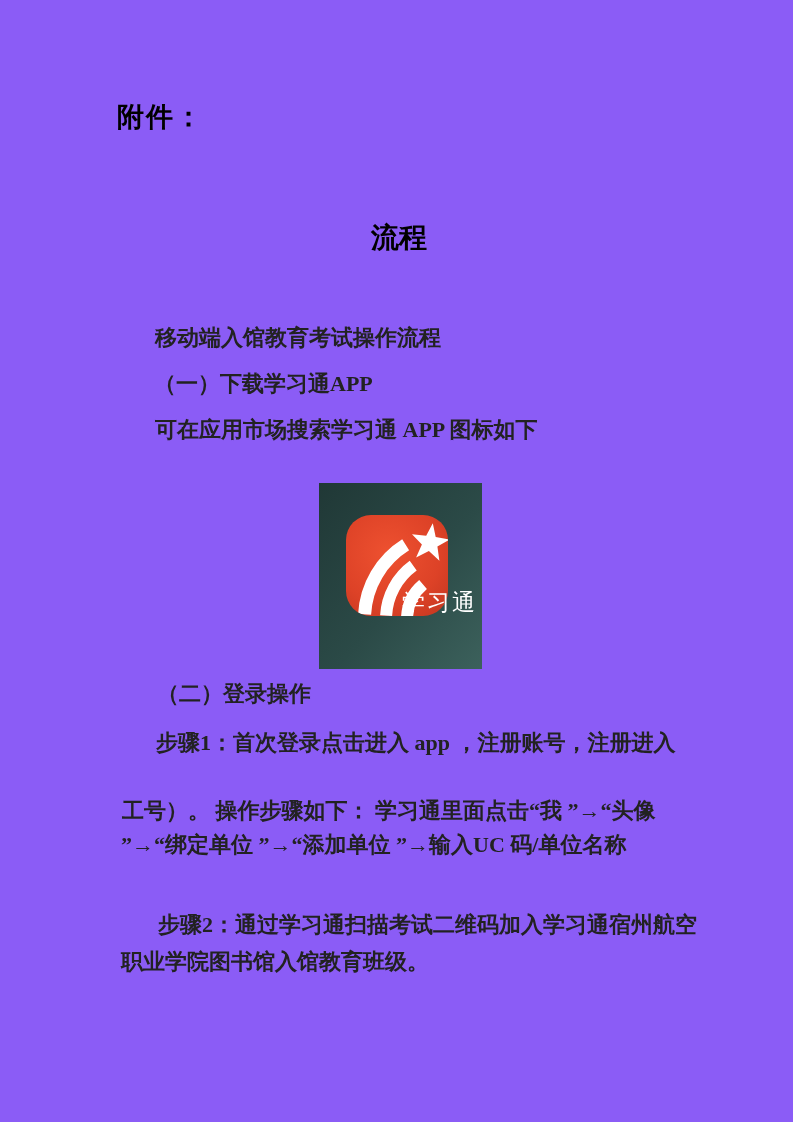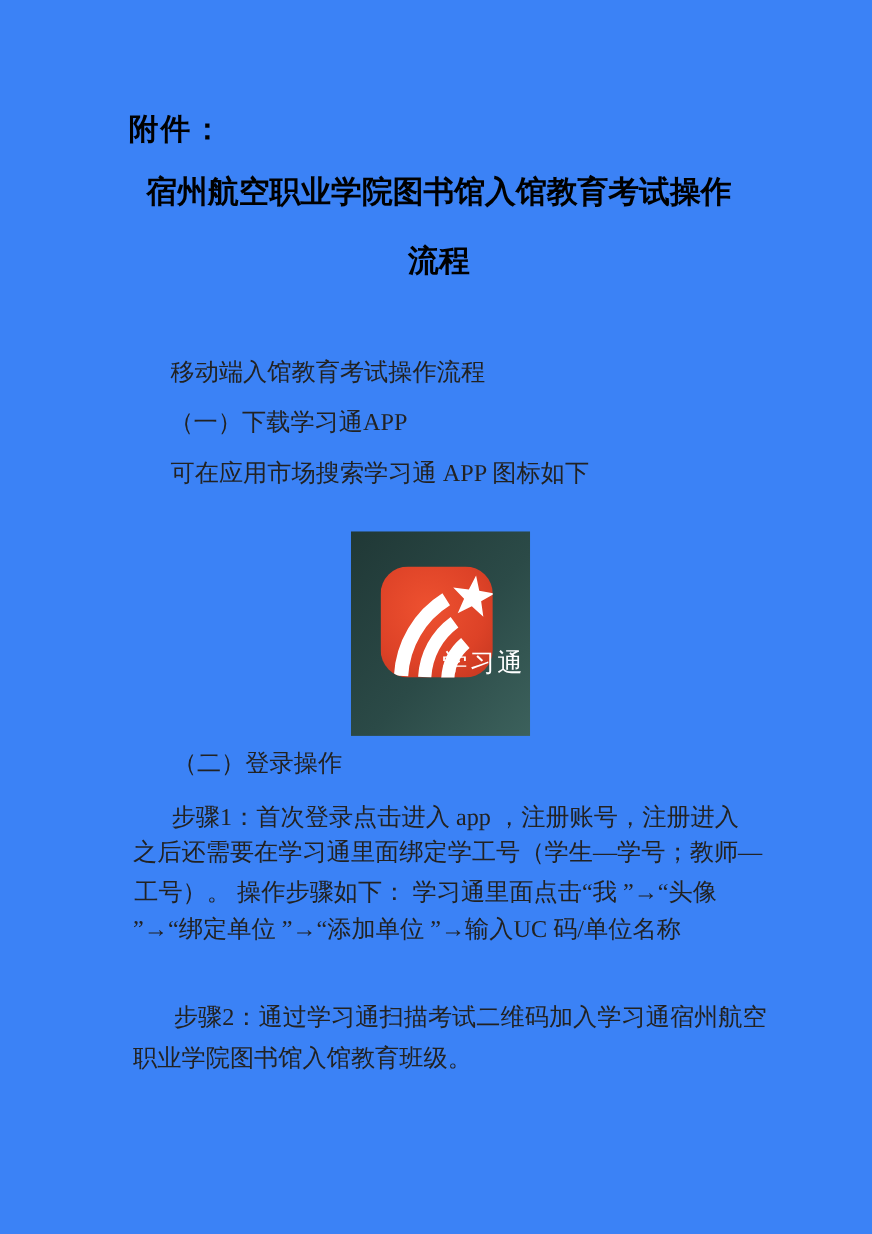--- a/index.html
+++ b/index.html
@@ -1,19 +1,19 @@
 <!DOCTYPE html>
 <html><head>
 <meta charset="utf-8">
 <style>
   html,body{margin:0;padding:0;background:#ffffff;}
   .page{
     position:relative;
     width:793px;height:1122px;
-    background:#3b82f6;
+    background:#8b5cf6;
     overflow:hidden;
     font-family:"Liberation Serif","DejaVu Serif",serif;
     color:#212121;
   }
   .abs{position:absolute;white-space:pre;}
   
   .attachment{
     left:117px;top:99px;
     font-size:27px;font-weight:bold;color:#000;line-height:36px;
     letter-spacing:2px;
@@ -22,21 +22,21 @@
     left:116px;top:158px;width:566px;
     font-size:28px;font-weight:bold;color:#000;
     text-align:center;line-height:36px;white-space:pre;
   }
   .title-l2{
     left:116px;top:220px;width:566px;
     font-size:28px;font-weight:bold;color:#000;
     text-align:center;line-height:36px;white-space:pre;
   }
   
-  .b{font-size:22px;line-height:30px;color:#222;}
+  .b{font-size:22px;line-height:30px;color:#222;font-weight:bold;}
   .intro   {left:155px;top:323px;}
   .s1-head {left:154px;top:369px;}
   .s1-body {left:155px;top:415px;}
   .s2-head {left:157px;top:679px;}
   .st1-l0{left:156px;top:728px;}
   .st1-l1{left:121px;top:760px;}
   .st1-l2{left:122px;top:796px;}
   .st1-l3{left:121px;top:830px;}
   .st1-l4{left:122px;top:866px;}
   .st2-l0{left:158px;top:910px;}
@@ -55,21 +55,20 @@
     margin-left:39px;
   }
 </style>
 </head>
 <body>
 
 <div class="page">
 
   <div class="abs attachment">附件：</div>
 
-  <div class="abs title">宿州航空职业学院图书馆入馆教育考试操作</div>
   <div class="abs title-l2">流程</div>
 
   <div class="abs b intro">移动端入馆教育考试操作流程</div>
 
   <div class="abs b s1-head">（一）下载学习通APP</div>
   <div class="abs b s1-body">可在应用市场搜索学习通 APP 图标如下</div>
 
   <div class="abs app-icon">
     <svg width="163" height="186" viewBox="0 0 163 186">
       <defs>
@@ -97,20 +96,19 @@
           <polygon points="86.8,8.2 89.7,22.1 103.7,24.5 91.4,31.6 93.4,45.7 82.9,36.1 70.1,42.4 75.9,29.4 66,19.2 80.2,20.8"></polygon>
         </g>
       </g>
     </svg>
     <div class="app-icon-label">学习通</div>
   </div>
 
   <div class="abs b s2-head">（二）登录操作</div>
 
   <div class="abs b st1-l0">步骤1：首次登录点击进入 app ，注册账号，注册进入</div>
-  <div class="abs b st1-l1">之后还需要在学习通里面绑定学工号（学生—学号；教师—</div>
   <div class="abs b st1-l2">工号）。 操作步骤如下： 学习通里面点击“我 ”→“头像</div>
   <div class="abs b st1-l3">”→“绑定单位 ”→“添加单位 ”→输入UC 码/单位名称</div>
 
   <div class="abs b st2-l0">步骤2：通过学习通扫描考试二维码加入学习通宿州航空</div>
   <div class="abs b st2-l1">职业学院图书馆入馆教育班级。</div>
 
 </div>
 
 </body></html>

